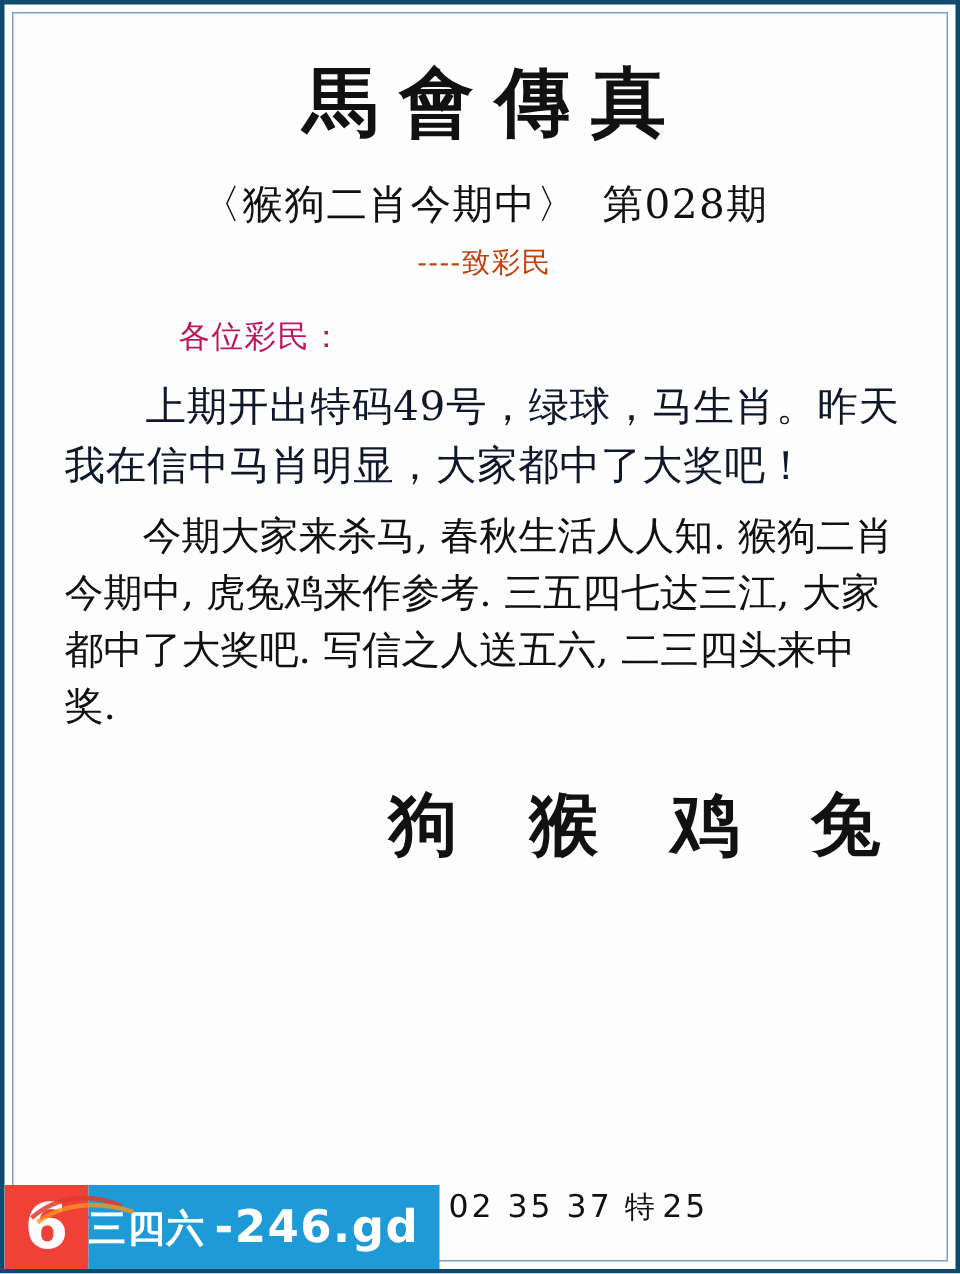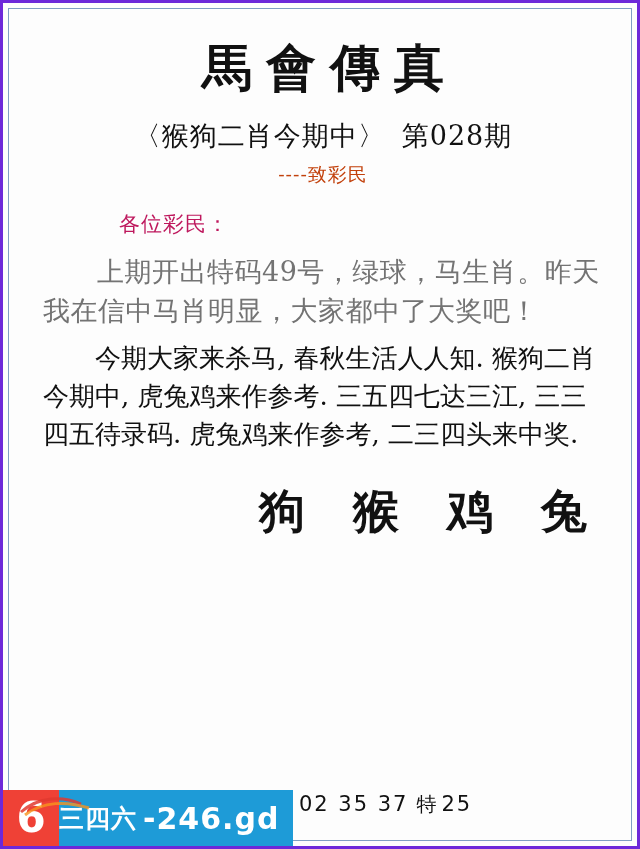--- a/index.html
+++ b/index.html
@@ -12,21 +12,21 @@
     background: #ffffff;
     font-family: "DejaVu Serif", "Liberation Serif", serif;
     overflow: hidden;
   }
   .page {
     position: relative;
     width: 640px;
     height: 849px;
     background: #fdfdfd;
     box-sizing: border-box;
-    border: 3px solid #6d28d9;
+    border: 3px solid #0c4a6e;
     overflow: hidden;
   }
   .inner-frame {
     position: absolute;
     left: 5px;
     top: 5px;
     right: 5px;
     bottom: 5px;
     border: 1px solid #7f9ec4;
     box-sizing: border-box;
@@ -80,21 +80,21 @@
   .greeting {
     font-size: 25px;
     color: #111111;
     margin-top: 12px;
     margin-left: 120px;
     letter-spacing: 1px;
   }
   .para {
     font-size: 27px;
     line-height: 1.45;
-    color: #737373;
+    color: #0f172a;
     margin-top: 14px;
     text-align: left;
     letter-spacing: 0.5px;
   }
   .para.indent {
     text-indent: 54px;
   }
   .riddle {
     font-size: 26px;
     line-height: 1.45;
@@ -199,21 +199,21 @@
       <span>〈猴狗二肖今期中〉</span><span class="issue">第028期</span>
     </div>
 
     <div class="dedication">----致彩民</div>
 
     <div class="salutation">各位彩民：</div>
 
 
     <div class="para indent">上期开出特码49号，绿球，马生肖。昨天我在信中马肖明显，大家都中了大奖吧！</div>
 
-    <div class="riddle indent">今期大家来杀马, 春秋生活人人知. 猴狗二肖今期中, 虎兔鸡来作参考. 三五四七达三江, 三三四五待录码. 虎兔鸡来作参考, 二三四头来中奖.</div>
+    <div class="riddle indent">今期大家来杀马, 春秋生活人人知. 猴狗二肖今期中, 虎兔鸡来作参考. 三五四七达三江, 大家都中了大奖吧. 写信之人送五六, 二三四头来中奖.</div>
 
     <div class="zodiac">狗 猴 鸡 兔</div>
 
   </div>
 
   <div class="results">
     <span class="label">上期开奖结果:</span><span class="nums">34 16 25 02 35 37</span><span class="special">特</span><span class="nums">25</span>
   </div>
 
   <div class="watermark">

